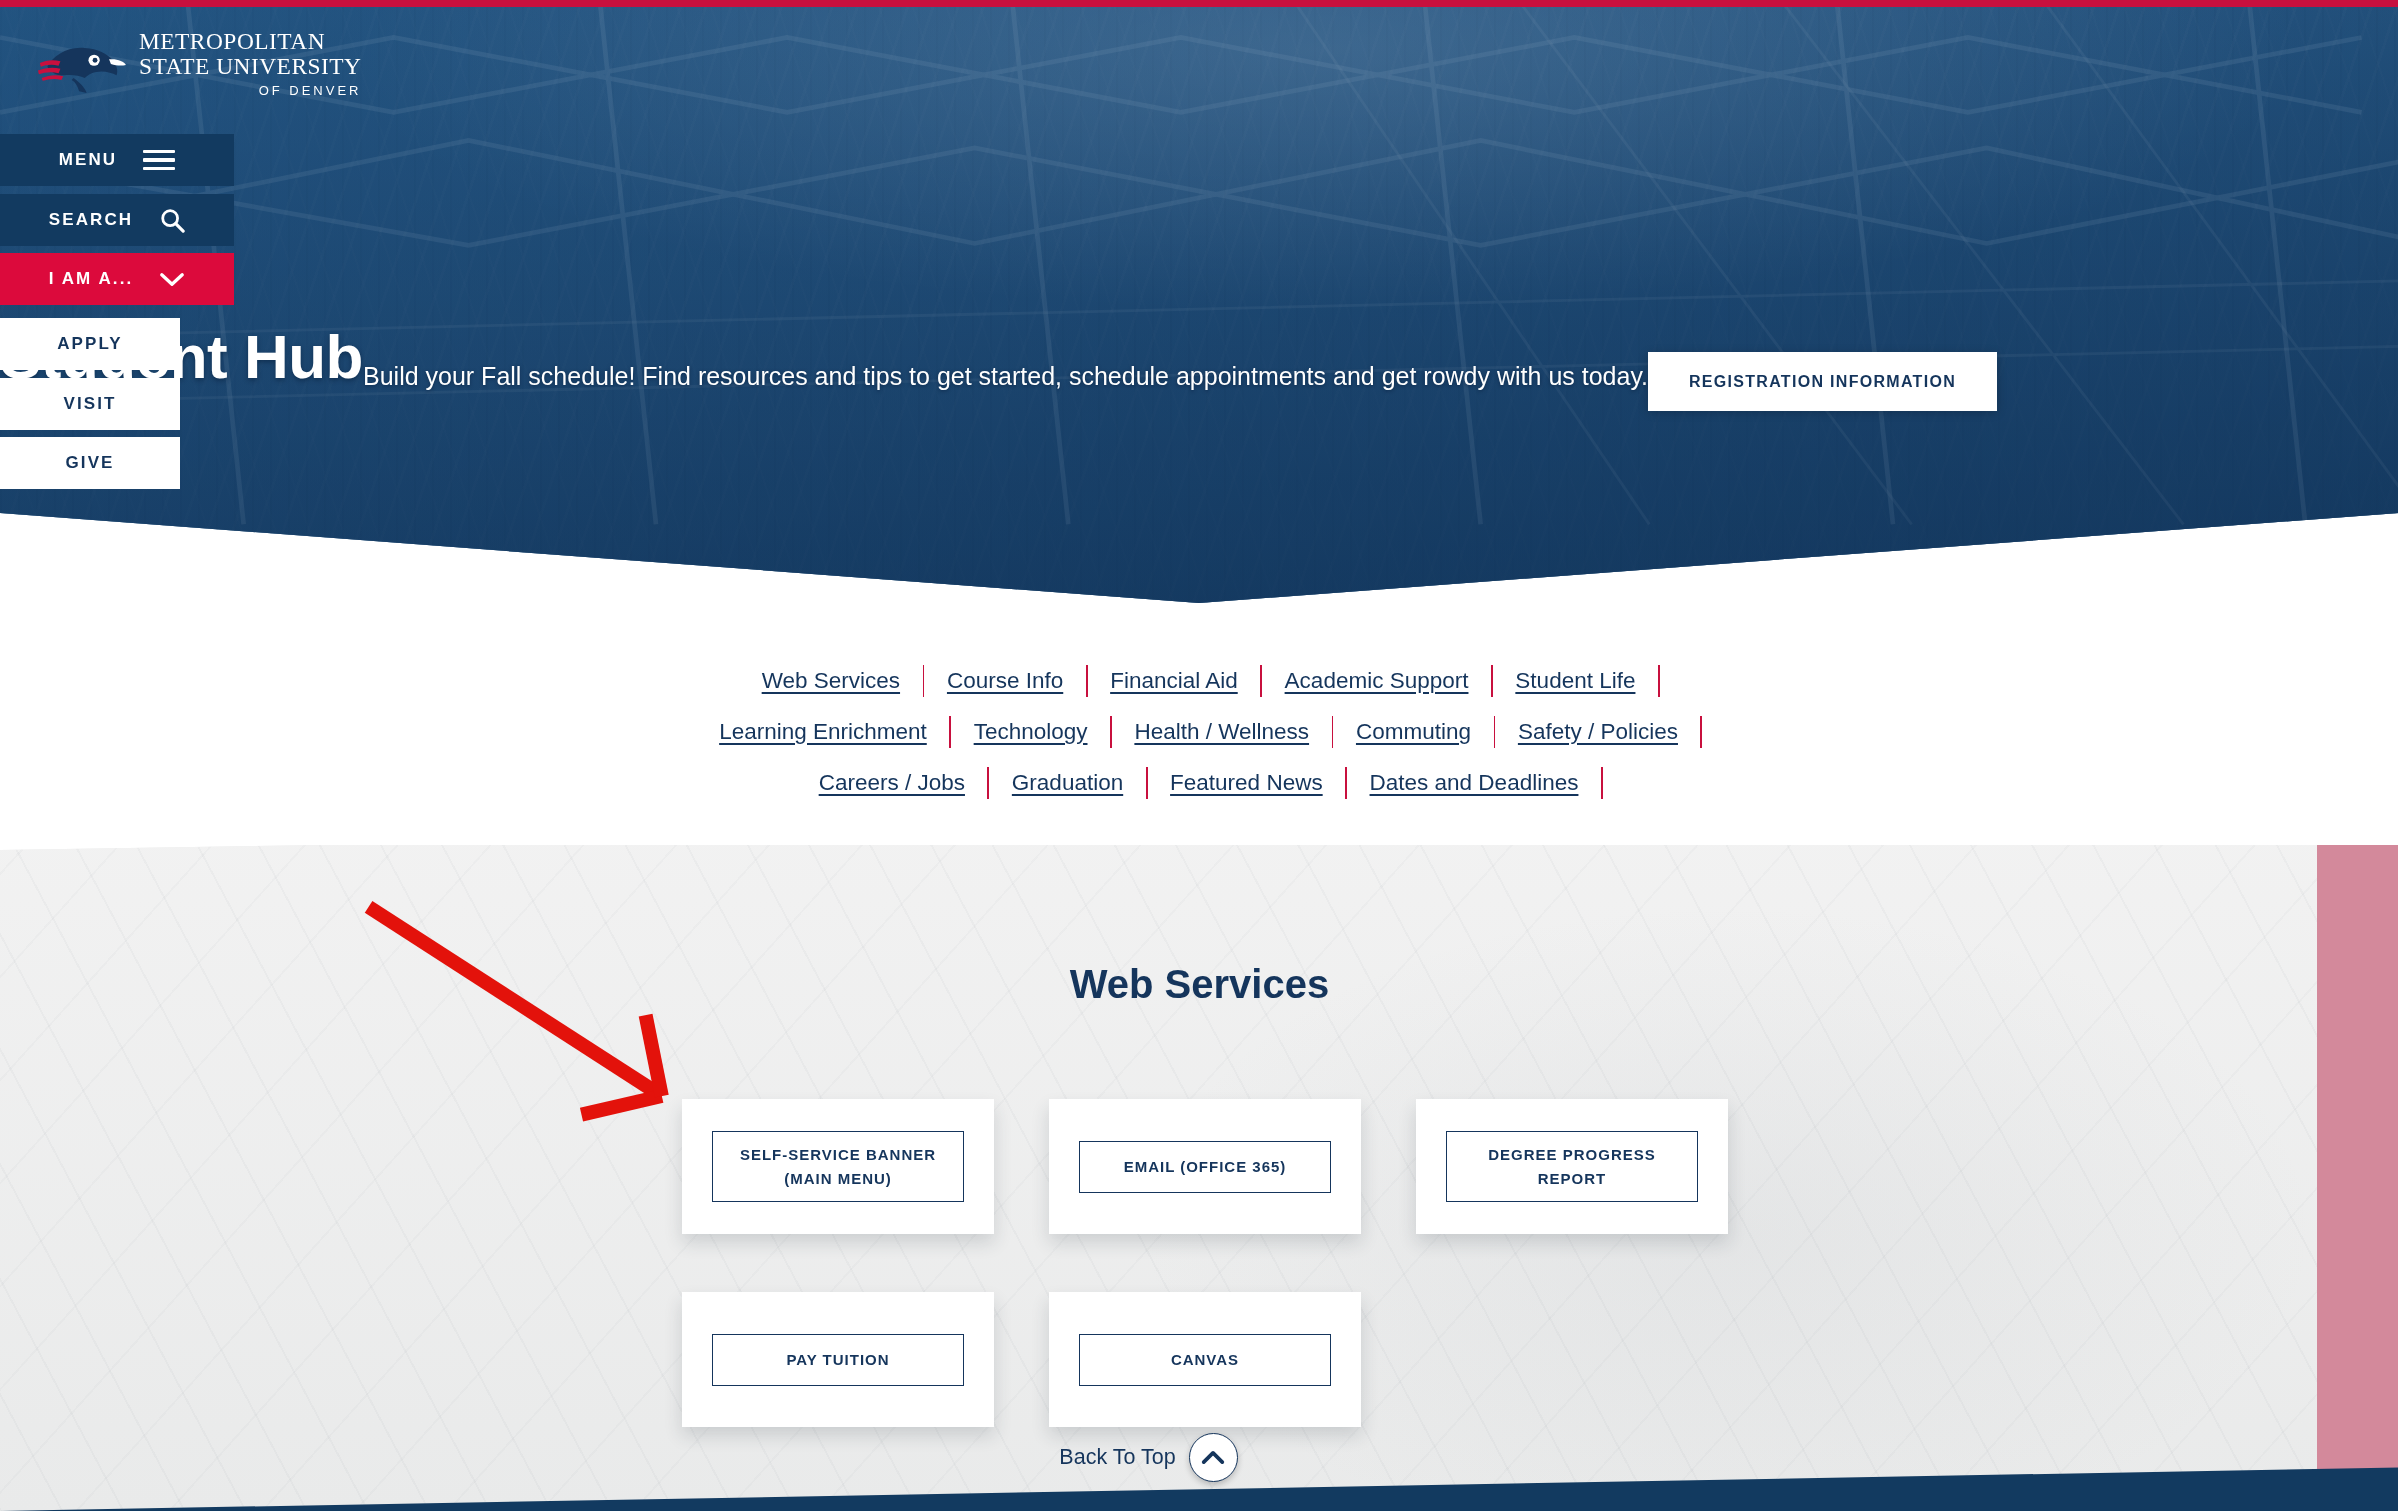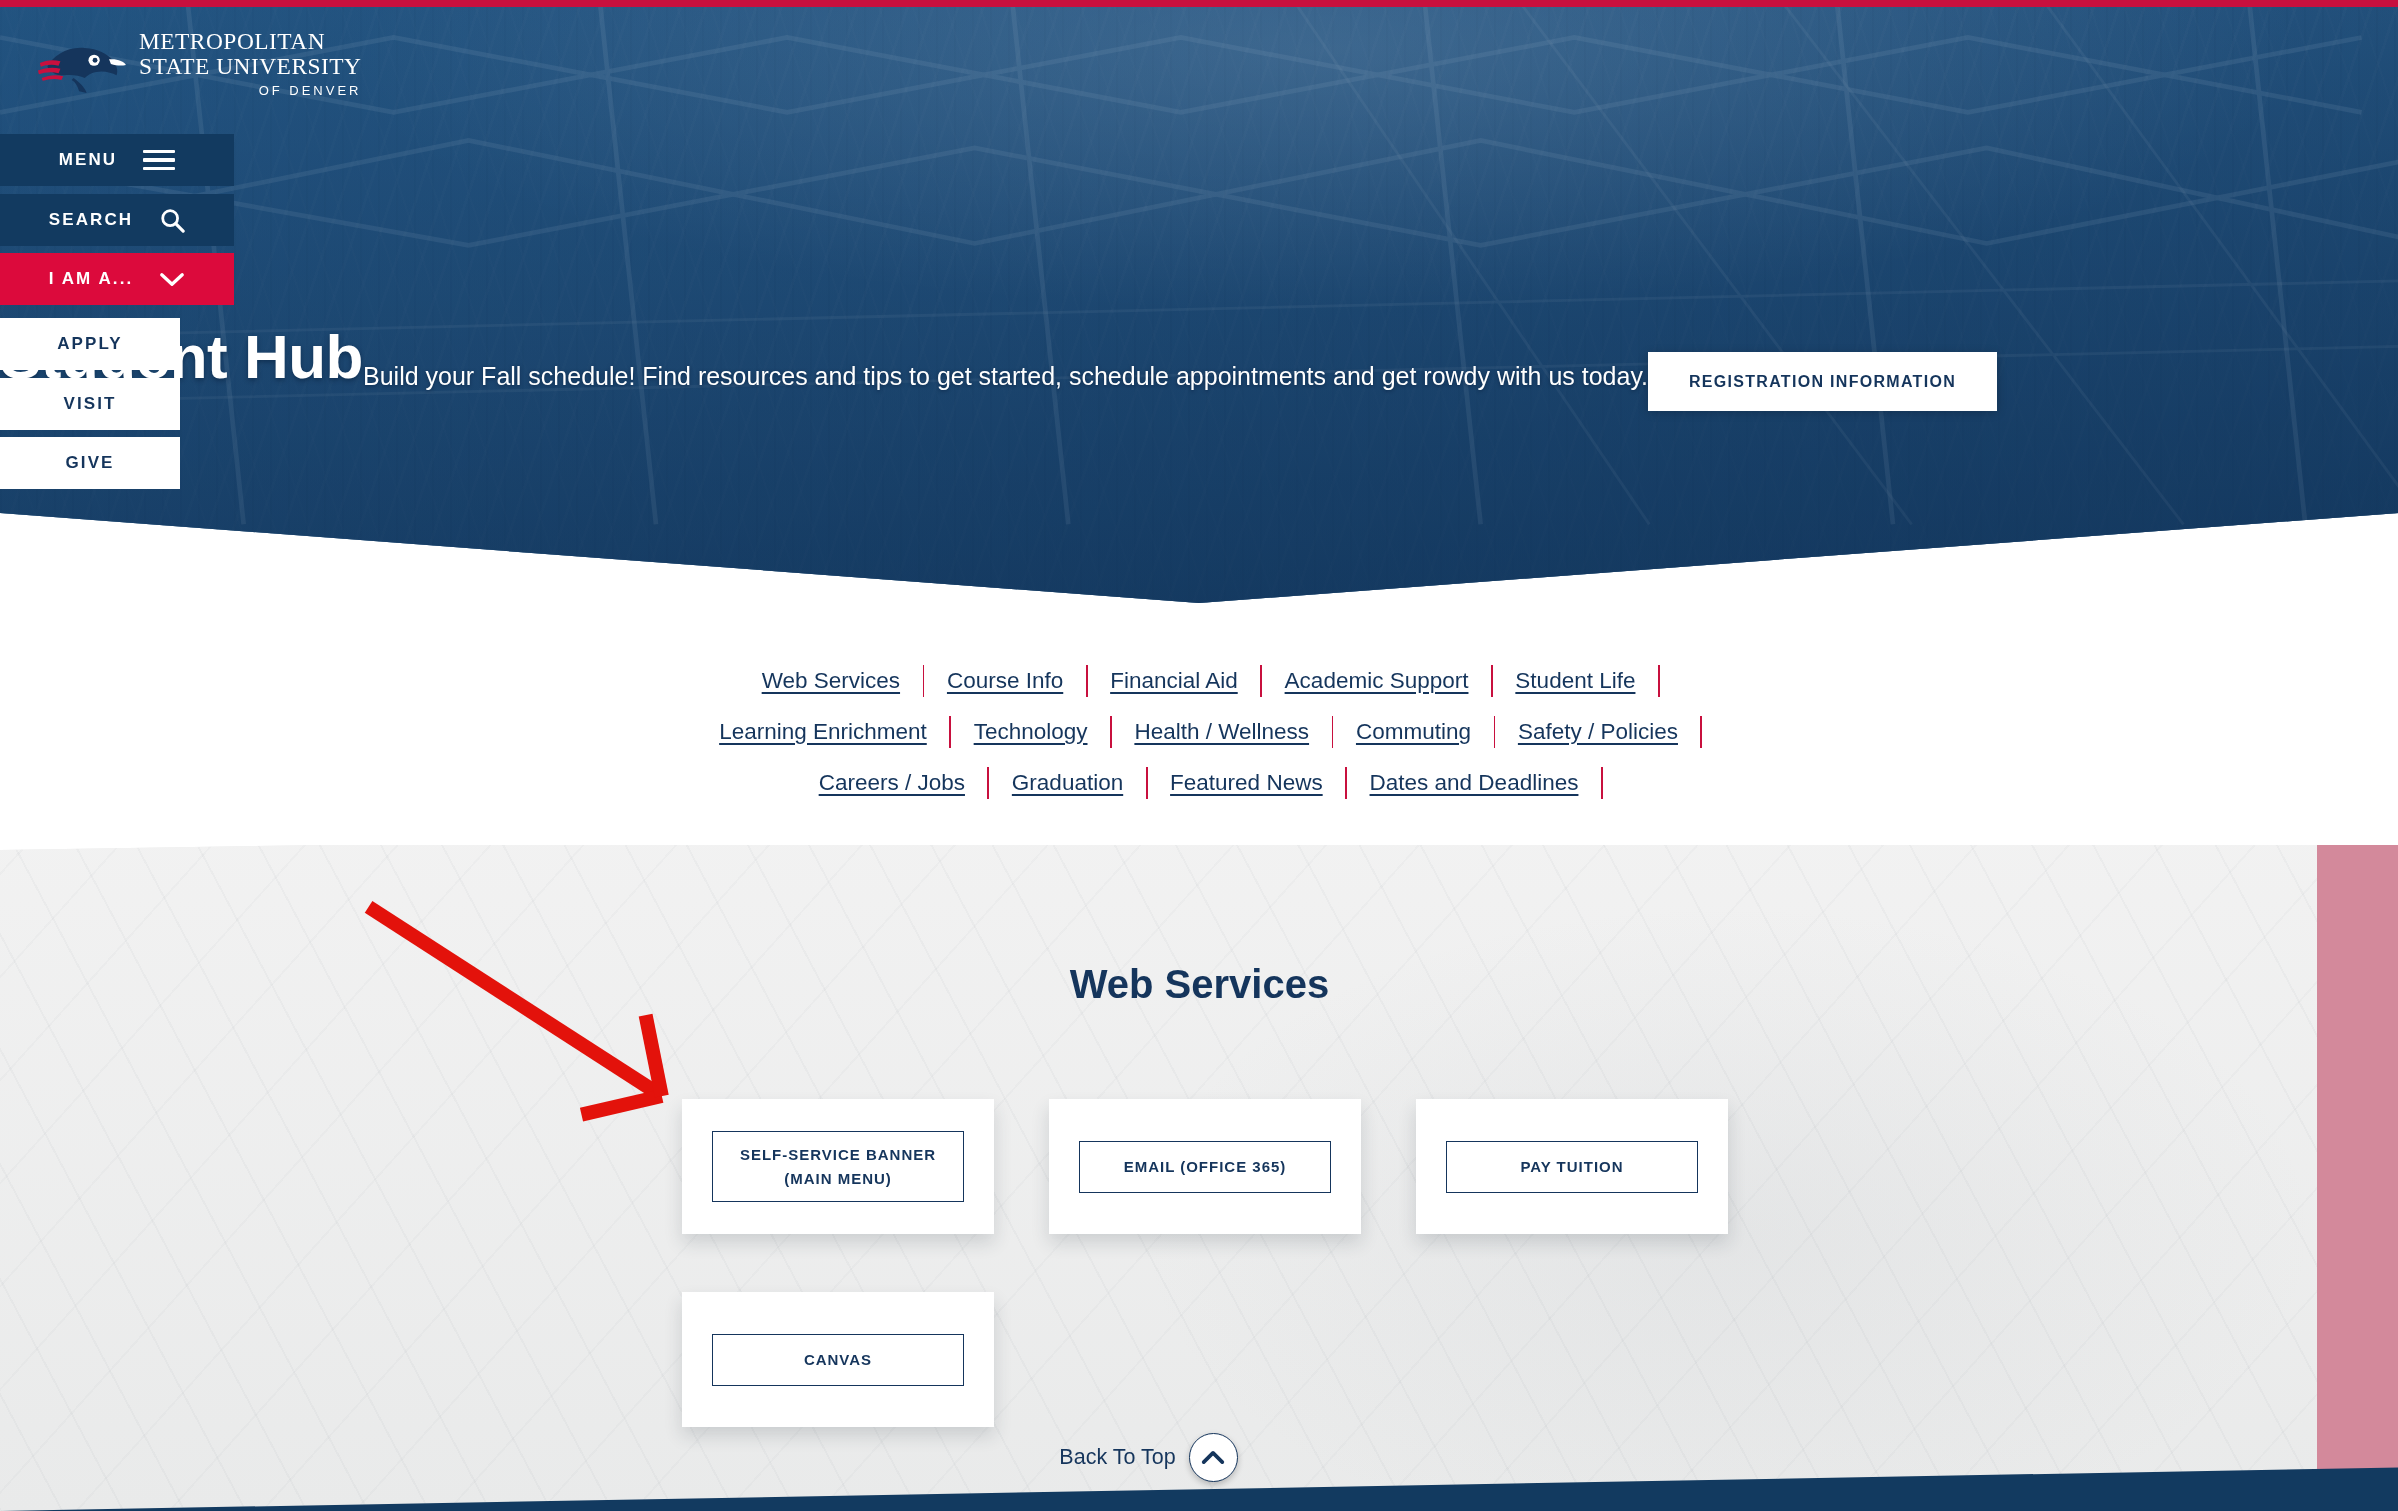--- a/index.html
+++ b/index.html
@@ -308,20 +308,25 @@
 <div class="cardgrid" id="cardgrid">
     <div class="card">
       <div class="cardbtn two-line">
         <span><span>SELF-SERVICE BANNER</span><br><span>(MAIN MENU)</span></span>
       </div>
     </div>
     <div class="card">
       <div class="cardbtn">EMAIL (OFFICE 365)</div>
     </div>
     <div class="card">
+      <div class="cardbtn two-line">
+        <span><span>DEGREE PROGRESS</span><br><span>REPORT</span></span>
+      </div>
+    </div>
+    <div class="card">
       <div class="cardbtn">PAY TUITION</div>
     </div>
     <div class="card">
       <div class="cardbtn">CANVAS</div>
     </div>
   </div>
 
 <div class="backtop">
   <span class="backtop-label">Back To Top</span>
   <span class="backtop-circle">

